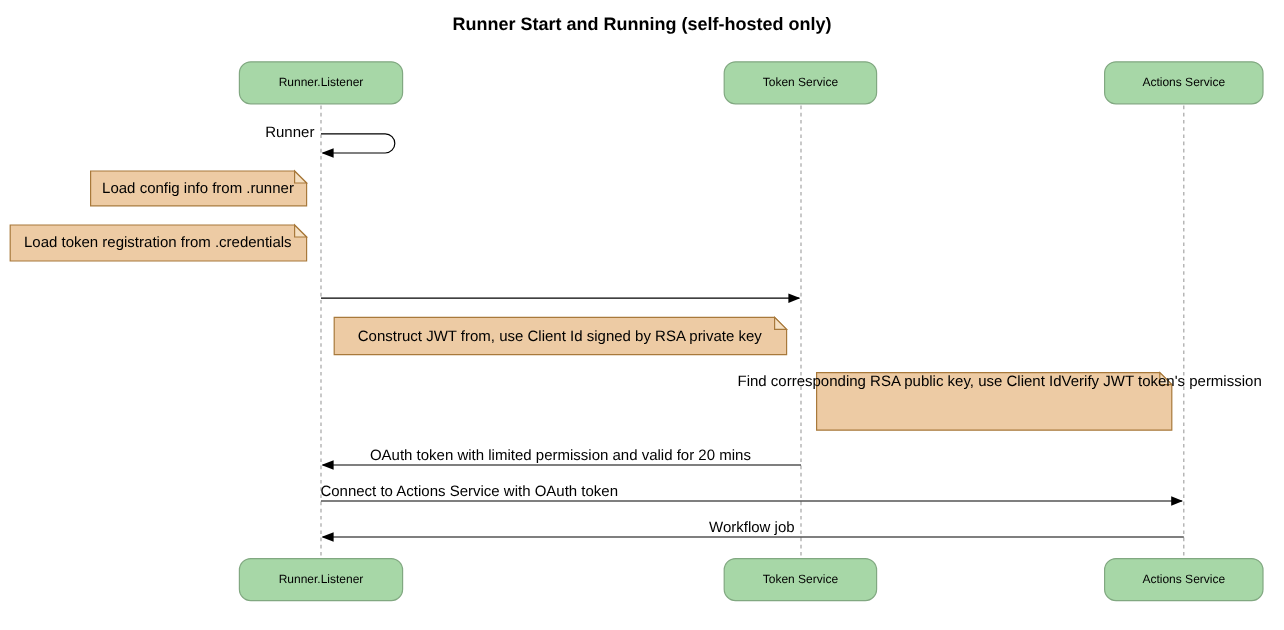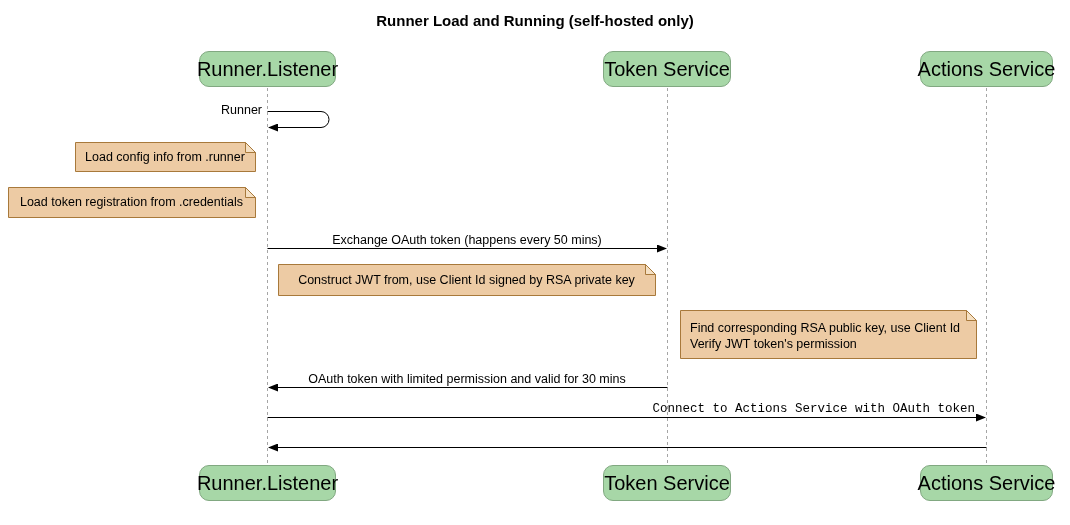--- a/index.html
+++ b/index.html
@@ -14,59 +14,59 @@
     font-family:"Liberation Sans", sans-serif; color:var(--text,#000);
   }
   .title{
     position:absolute; top:12px; left:0; width:100%; text-align:center;
     font-size:15px; font-weight:700;
   }
   .actor{
     position:absolute; height:36px; box-sizing:border-box;
     background:var(--actor-fill,#A7D7A7); border:1px solid var(--actor-border,#81A881);
     border-radius:10px; display:flex; align-items:center; justify-content:center;
-    font-size:20px; white-space:nowrap;
+    font-size:10px; white-space:nowrap;
   }
   #a-rl-t{left:199px;top:51px;width:137px}
   #a-ts-t{left:603px;top:51px;width:128px}
   #a-as-t{left:920px;top:51px;width:133px}
   #a-rl-b{left:199px;top:465px;width:137px}
   #a-ts-b{left:603px;top:465px;width:128px}
   #a-as-b{left:920px;top:465px;width:133px}
   svg.layer{position:absolute; left:0; top:0; width:1070px; height:525px;}
   .lifeline-line{stroke:var(--lifeline,#A5A5A5); stroke-width:1; stroke-dasharray:3 3;}
   .msg-line{stroke:var(--arrow,#000); stroke-width:1; fill:none;}
   .arrowhead{fill:var(--arrow,#000);}
   .note-body{fill:var(--note-fill,#EDCBA4); stroke:var(--note-border,#A8793B); stroke-width:1;}
   .note-flap{fill:var(--note-flap,#F5E0C3); stroke:var(--note-border,#A8793B); stroke-width:1;}
   .lbl{position:absolute; font-size:12.5px; white-space:nowrap;}
   #start-lbl{left:205px; top:103px; width:57px; text-align:right;}
   #m1-lbl{left:267px; top:233px; width:400px; text-align:center;}
   #m2-lbl{left:267px; top:372px; width:400px; text-align:center;}
-  #m3-lbl{left:256px; top:402px; width:719px; text-align:right;font-family:Liberation Mono, monospace;}
+  #m3-lbl{left:267px; top:402px; width:719px; text-align:left;}
   #m4-lbl{left:267px; top:432px; width:719px; text-align:center;}
   .note-lbl{
     position:absolute; font-size:12.5px; white-space:nowrap;
     display:flex; align-items:center; justify-content:center;
   }
   #n1-lbl{left:75px; top:142px; width:180px; height:29px;}
   #n2-lbl{left:8px; top:187px; width:247px; height:30px;}
   #n3-lbl{left:278px; top:264px; width:377px; height:31px;}
   #n4-lbl{
     left:690px; top:310px; width:286px; height:52px;
-    flex-direction:column; align-items:flex-start; justify-content:center;
+    flex-direction:row; align-items:flex-start; justify-content:center;
     line-height:16px;
   }
 </style>
 </head>
 <body>
 
 <div class="canvas">
 
-  <div class="title">Runner Load and Running (self-hosted only)</div>
+  <div class="title">Runner Start and Running (self-hosted only)</div>
 
   <svg class="layer" viewBox="0 0 1070 525" xmlns="http://www.w3.org/2000/svg">
     <defs>
       <marker id="arr" viewBox="0 0 10 8" refX="9" refY="4" markerWidth="10" markerHeight="8" orient="auto">
         <path class="arrowhead" d="M0,0 L10,4 L0,8 Z"></path>
       </marker>
     </defs>
 
     <line class="lifeline-line" x1="267.5" y1="88" x2="267.5" y2="465"></line>
     <line class="lifeline-line" x1="667.5" y1="88" x2="667.5" y2="465"></line>
@@ -105,23 +105,23 @@
     <span>Runner.Listener</span>
   </div>
   <div class="actor" id="a-ts-b">
     <span>Token Service</span>
   </div>
   <div class="actor" id="a-as-b">
     <span>Actions Service</span>
   </div>
 
   <div class="lbl" id="start-lbl">Runner</div>
-  <div class="lbl" id="m1-lbl">Exchange OAuth token (happens every 50 mins)</div>
-  <div class="lbl" id="m2-lbl">OAuth token with limited permission and valid for 30 mins</div>
+  <div class="lbl" id="m2-lbl">OAuth token with limited permission and valid for 20 mins</div>
   <div class="lbl" id="m3-lbl">Connect to Actions Service with OAuth token</div>
+  <div class="lbl" id="m4-lbl">Workflow job</div>
 
   <div class="note-lbl" id="n1-lbl">Load config info from .runner</div>
   <div class="note-lbl" id="n2-lbl">Load token registration from .credentials</div>
   <div class="note-lbl" id="n3-lbl">Construct JWT from, use Client Id signed by RSA private key</div>
   <div class="note-lbl" id="n4-lbl">
     <div>Find corresponding RSA public key, use Client Id</div>
     <div>Verify JWT token's permission</div>
   </div>
 
 </div>

